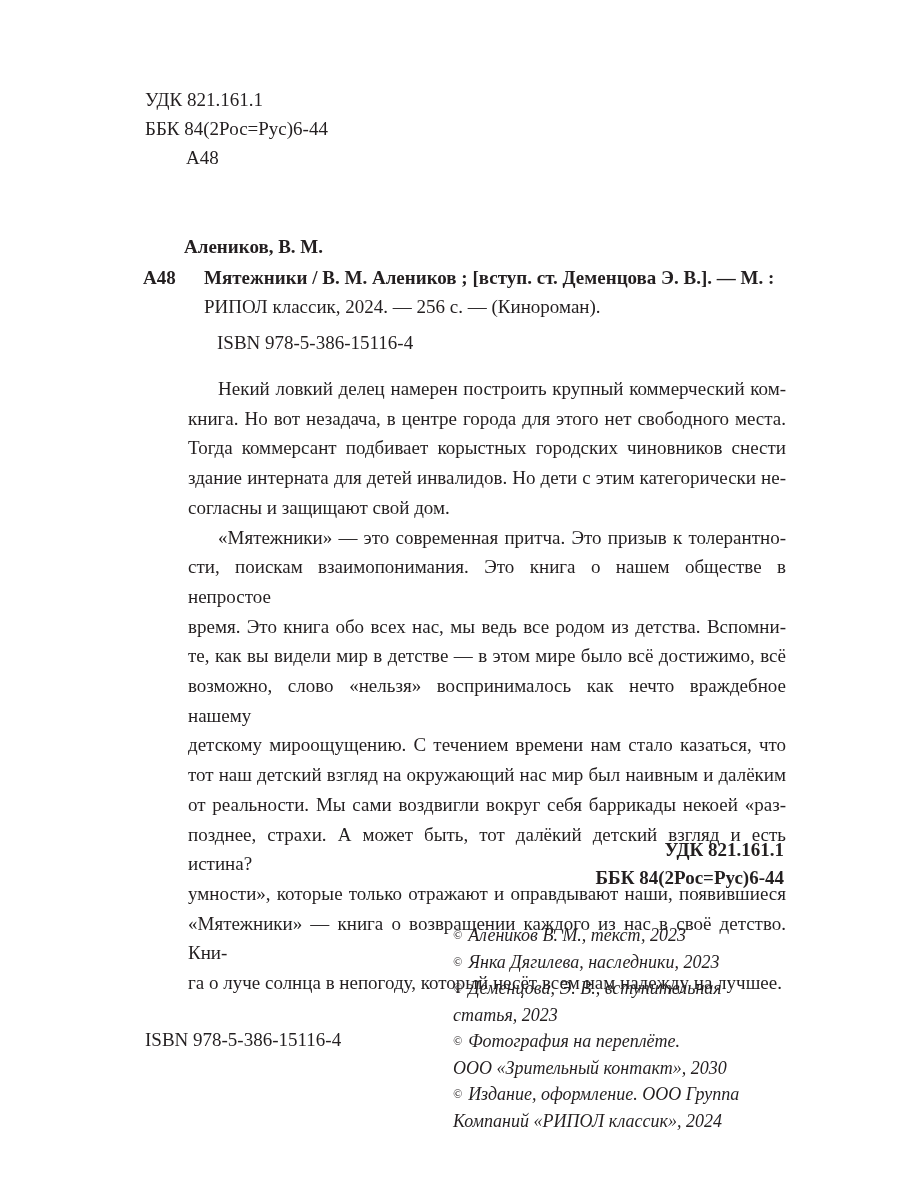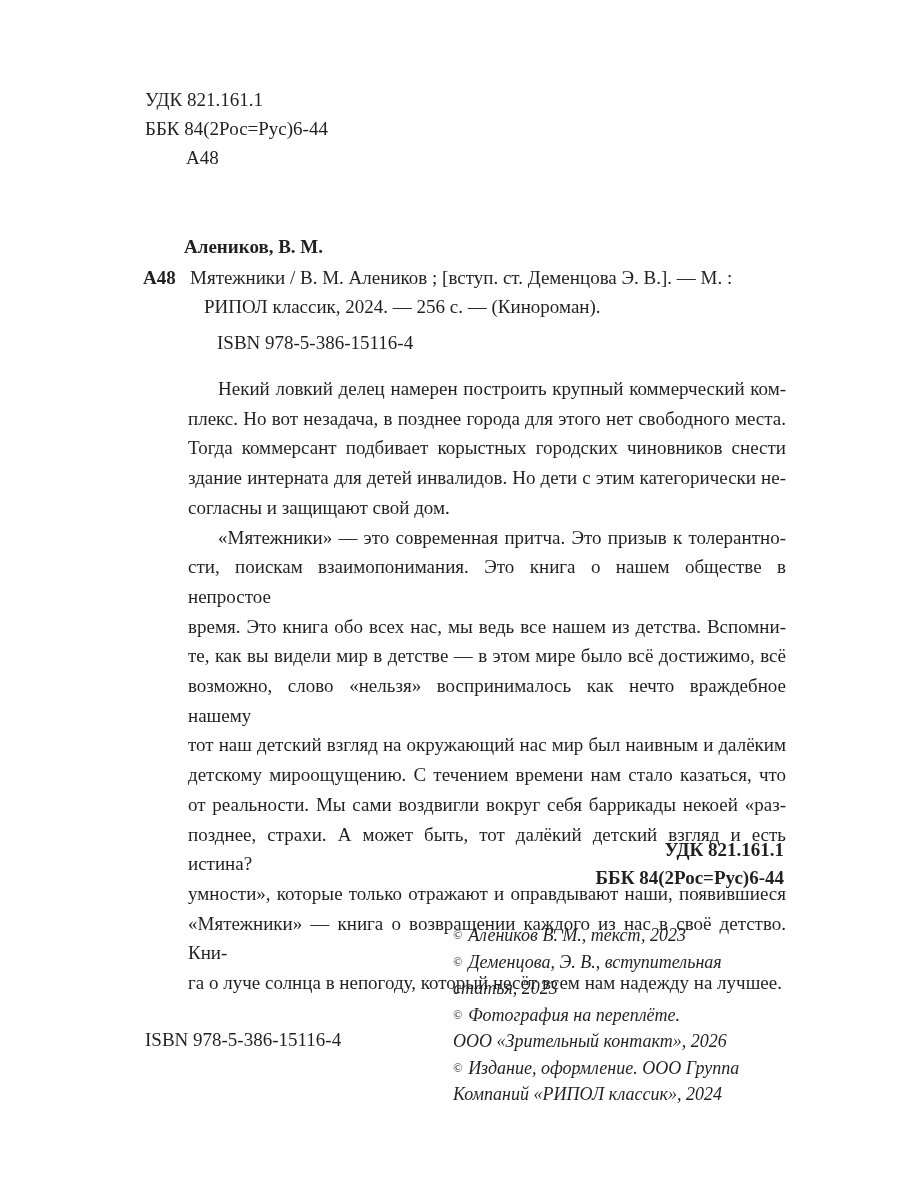--- a/index.html
+++ b/index.html
@@ -21,50 +21,51 @@
   </style>
 </head>
 <body>
 
 <div class="abs line" style="left:145px; top:86px;">УДК 821.161.1</div>
 <div class="abs line" style="left:145px; top:115px;">ББК 84(2Рос=Рус)6-44</div>
 <div class="abs line" style="left:186px; top:144px;">А48</div>
 
 <div class="abs line bold" style="left:184px; top:233px;">Алеников, В. М.</div>
 <div class="abs line bold" style="left:143px; top:264px;">А48</div>
-<div class="abs line" style="left:190px; top:264px;">Мятежники / В. М. Алеников ; [вступ. ст. Деменцова Э. В.]. — М. :</div>
+<div class="abs line" style="left:204px; top:264px;font-weight:bold;">Мятежники / В. М. Алеников ; [вступ. ст. Деменцова Э. В.]. — М. :</div>
 <div class="abs line" style="left:190px; top:293px;margin-left:14px;">РИПОЛ классик, 2024. — 256 с. — (Кинороман).</div>
 <div class="abs line" style="left:217px; top:329px;">ISBN 978-5-386-15116-4</div>
 
 <div class="abs para" style="left:188px; top:374px; width:598px; white-space:normal;">
   <p class="indent">Некий ловкий делец намерен построить крупный коммерческий ком-</p>
-  <p>плекс. Но вот незадача, в позднее города для этого нет свободного места.</p>
+  <p>книга. Но вот незадача, в центре города для этого нет свободного места.</p>
   <p>Тогда коммерсант подбивает корыстных городских чиновников снести</p>
   <p>здание интерната для детей инвалидов. Но дети с этим категорически не-</p>
   <p class="last">согласны и защищают свой дом.</p>
   <p class="indent">«Мятежники» — это современная притча. Это призыв к толерантно-</p>
   <p>сти, поискам взаимопонимания. Это книга о нашем обществе в непростое</p>
-  <p>время. Это книга обо всех нас, мы ведь все нашем из детства. Вспомни-</p>
+  <p>время. Это книга обо всех нас, мы ведь все родом из детства. Вспомни-</p>
   <p>те, как вы видели мир в детстве — в этом мире было всё достижимо, всё</p>
   <p>возможно, слово «нельзя» воспринималось как нечто враждебное нашему</p>
+  <p>детскому мироощущению. С течением времени нам стало казаться, что</p>
   <p>тот наш детский взгляд на окружающий нас мир был наивным и далёким</p>
-  <p>детскому мироощущению. С течением времени нам стало казаться, что</p>
   <p>от реальности. Мы сами воздвигли вокруг себя баррикады некоей «раз-</p>
   <p>позднее, страхи. А может быть, тот далёкий детский взгляд и есть истина?</p>
   <p>умности», которые только отражают и оправдывают наши, появившиеся</p>
   <p>«Мятежники» — книга о возвращении каждого из нас в своё детство. Кни-</p>
   <p class="last">га о луче солнца в непогоду, который несёт всем нам надежду на лучшее.</p>
 </div>
 
 <div class="abs line bold right" style="right:116px; top:836px;">УДК 821.161.1</div>
 <div class="abs line bold right" style="right:116px; top:864px;">ББК 84(2Рос=Рус)6-44</div>
 
 <div class="abs line" style="left:145px; top:1026px;">ISBN 978-5-386-15116-4</div>
 
 <div class="abs copy" style="left:453px; top:922px;">
   <div><span class="sym">©</span><span>Алеников В. М., текст, 2023</span></div>
+  <div><span class="sym">©</span><span>Янка Дягилева, наследники, 2023</span></div>
   <div><span class="sym">©</span><span>Деменцова, Э. В., вступительная</span></div>
   <div><span>статья, 2023</span></div>
   <div><span class="sym">©</span><span>Фотография на переплёте.</span></div>
-  <div><span>ООО «Зрительный контакт», 2026</span></div>
+  <div><span>ООО «Зрительный контакт», 2030</span></div>
   <div><span class="sym">©</span><span>Издание, оформление. ООО Группа</span></div>
   <div><span>Компаний «РИПОЛ классик», 2024</span></div>
 </div>
 
 </body></html>

